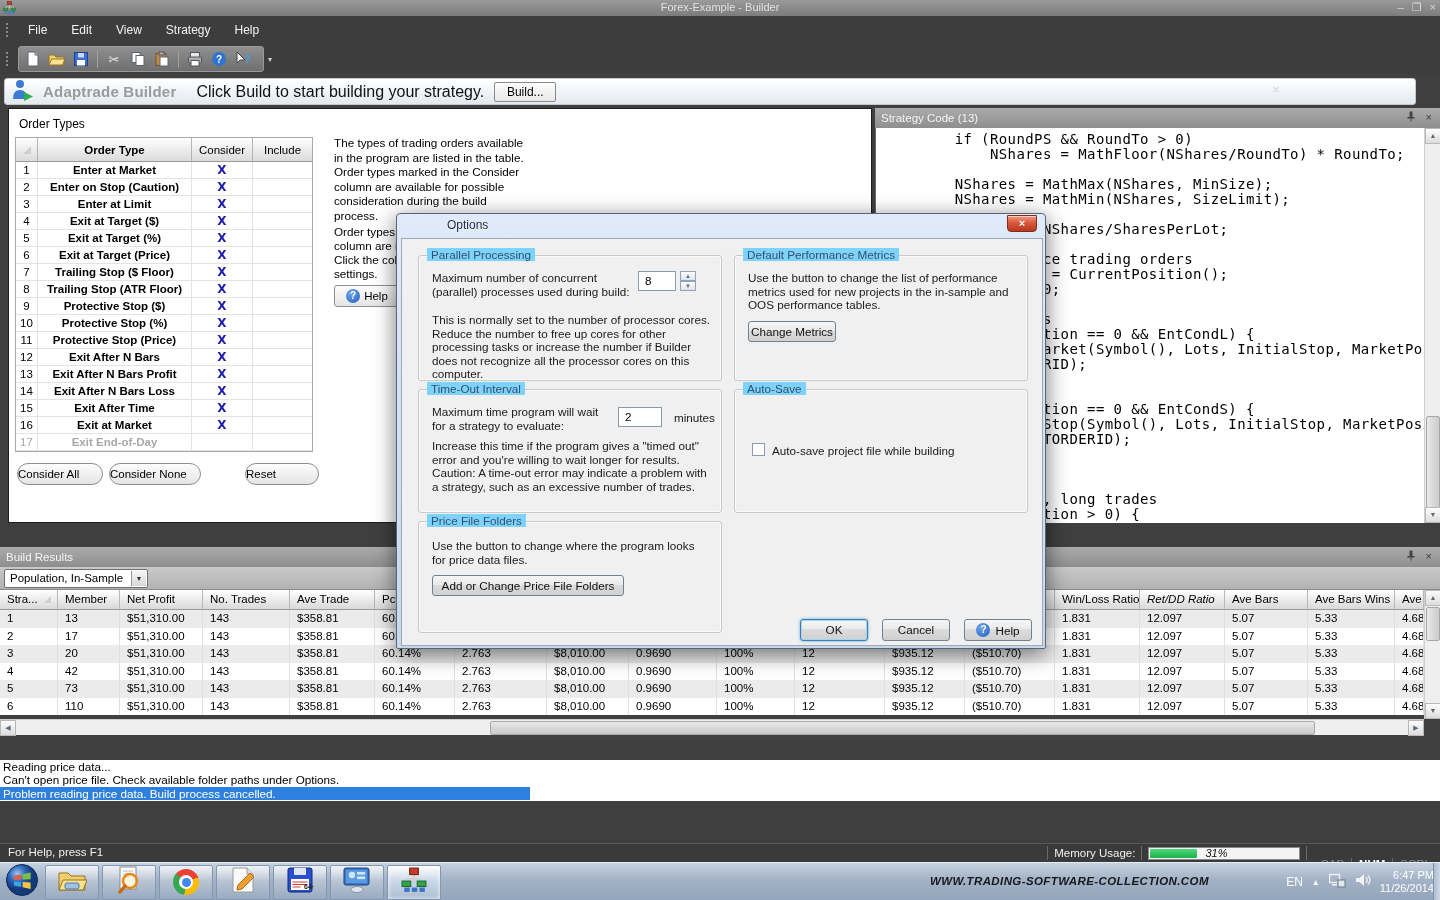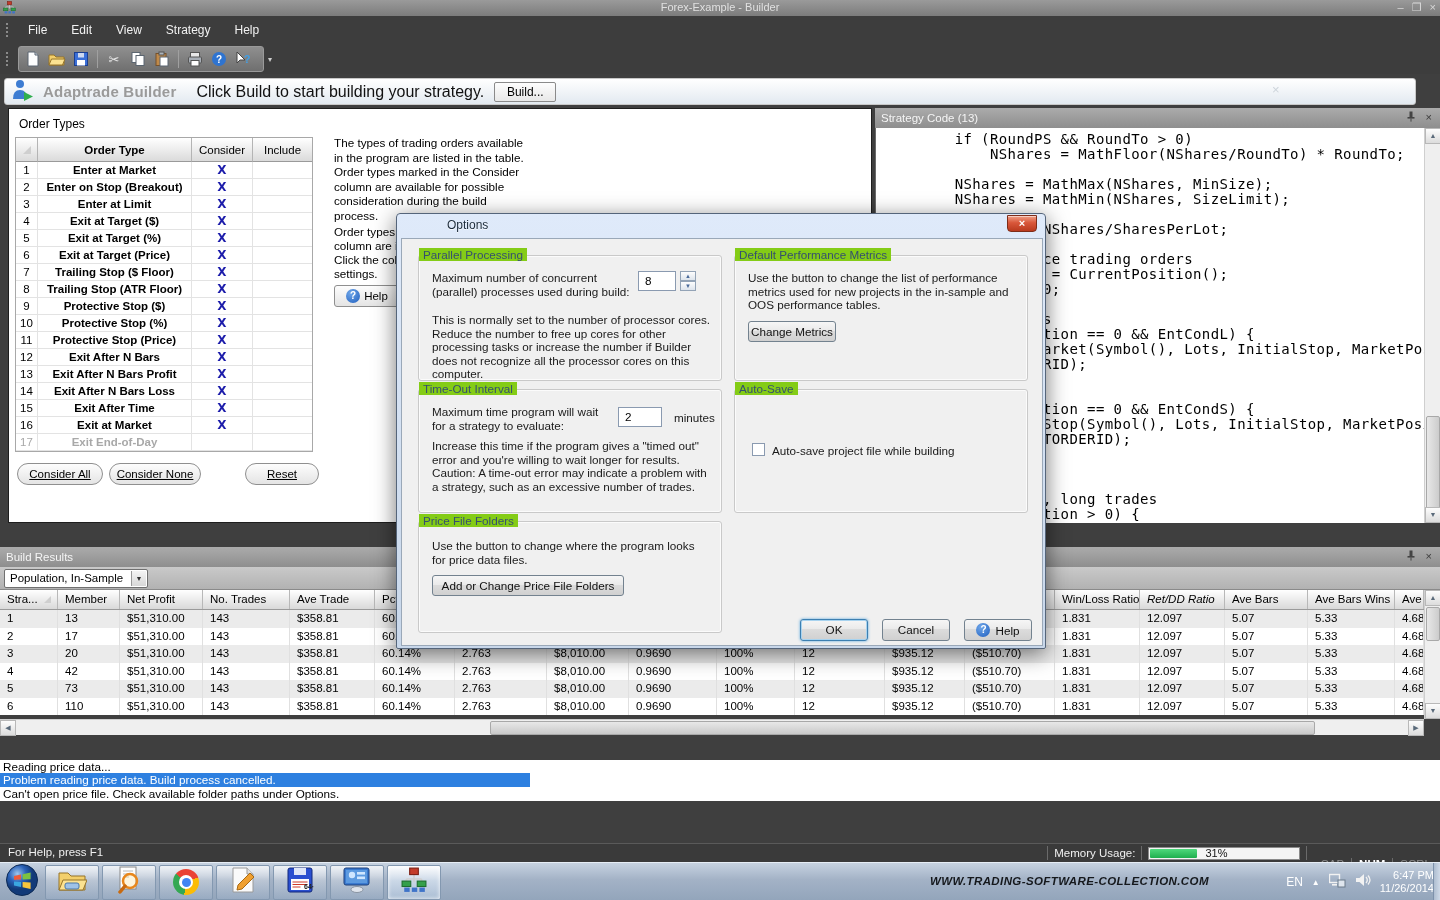--- a/index.html
+++ b/index.html
@@ -49,21 +49,21 @@
   .ot-hcell { border-right:1px solid #b4b4b4; border-bottom:1px solid #9a9a9a; display:flex;
     align-items:center; justify-content:center; color:#000; }
   .ot-row { display:flex; height:17px; }
   .ot-cell { border-right:1px solid #e3e3e3; border-bottom:1px solid #e3e3e3; display:flex;
     align-items:center; justify-content:center; overflow:hidden; white-space:nowrap; }
   .ot-c0 { width:22px; } .ot-c1 { width:154px;font-weight:bold; } .ot-c2 { width:61px; } .ot-c3 { width:59px; border-right:none; }
   .x-mark { color:#1c1caa; font-weight:bold; font-size:12px; font-family:"DejaVu Sans",sans-serif; }
   .ot-disabled { color:#a8a8a8; }
   .sort-tri { width:0; height:0; border-left:8px solid transparent; border-bottom:8px solid #cfcfcf; }
   .ot-btn { position:absolute; height:22px; background:linear-gradient(#fdfdfd,#e4e4e4);
-    border:1px solid #8f8f8f; border-radius:11px; font-size:11.5px; text-align:center; line-height:20px;text-decoration:underline; }
+    border:1px solid #8f8f8f; border-radius:11px; font-size:11.5px; text-align:left; line-height:20px; }
   #ot-desc1 { position:absolute; left:325px; top:27px; width:196px; font-size:11.7px; line-height:14.6px; color:#000; }
   #ot-desc2 { position:absolute; left:325px; top:116px; font-size:11.7px; line-height:13.9px; color:#000; white-space:pre; }
   #ot-help-btn { position:absolute; left:325px; top:176px; width:66px; height:22px;
     background:linear-gradient(#fdfdfd,#e4e4e4); border:1px solid #8f8f8f; border-radius:3px;
     font-size:11.5px; display:flex; align-items:center; justify-content:center; gap:4px; }
   .qmark { width:14px; height:14px; border-radius:50%; background:radial-gradient(circle at 35% 30%, #6fa6e8, #1f5fc0);
     color:#fff; font-size:10px; font-weight:bold; text-align:center; line-height:14px; flex:0 0 auto; }
 
   
   #code-panel { left:875px; top:108px; width:565px; height:415px; background:#fff; }
@@ -123,21 +123,21 @@
 
   
   #statusbar { left:0; top:843px; width:1440px; height:19px; background:#3a3a3a; border-top:1px solid #5a5a5a;
     color:#f0f0f0; font-size:11.5px; }
   #sb-help { position:absolute; left:8px; top:2px; }
   #sb-right { position:absolute; right:2px; top:0; height:18px; display:flex; align-items:center; }
   .sb-sep { width:1px; height:14px; background:#6a6a6a; margin:0 6px; }
   #mem-bar { position:relative; width:152px; height:13px; background:#f4f4f4; border:1px solid #8a8a8a; }
   #mem-fill { position:absolute; left:1px; top:1px; height:9px; border-radius:1px;
     background:linear-gradient(#4fd97c,#1faf4e); }
-  #mem-text { position:absolute; left:0; right:16px; top:-1px; text-align:center; color:#111; font-size:11px; }
+  #mem-text { position:absolute; left:0; right:16px; top:-1px; text-align:center; color:#111; font-size:11px;font-style:italic; }
   .kbd-ind { padding:0 7px; color:#8f8f8f;margin-top:21px; }
   .kbd-ind.on { color:#ffffff; font-weight:bold; }
 
   
   #taskbar { left:0; top:862px; width:1440px; height:38px;
     background:linear-gradient(#c6d2e0,#a3b2c6 45%,#93a5bb); border-top:1px solid #e6edf5; }
   #tb-apps { position:absolute; left:2px; top:0; height:38px; display:flex; align-items:center; gap:3px; }
   .task-btn { width:54px; height:35px; border:1px solid #8398b0; border-radius:2px;
     background:linear-gradient(rgba(255,255,255,.75),rgba(255,255,255,.25) 45%,rgba(160,180,205,.35));
     display:flex; align-items:center; justify-content:center; }
@@ -159,21 +159,21 @@
     box-shadow:0 5px 22px rgba(0,0,0,.55); }
   #dlg-title { position:absolute; left:0; top:0; right:0; height:24px; font-size:12px; color:#1c2b3a;
     padding:4px 0 0 10px; text-shadow:0 1px 0 rgba(255,255,255,.7);margin-left:40px; }
   #dlg-close { position:absolute; right:8px; top:1px; width:30px; height:17px;
     background:linear-gradient(#f0a088,#d9573a 45%,#b93a1e); border:1px solid #7e2c18; border-radius:0 0 4px 4px;
     color:#fff; font-size:11px; font-weight:bold; text-align:center; line-height:15px;
     box-shadow:inset 0 1px 0 rgba(255,255,255,.5); }
   #dlg-body { position:absolute; left:4px; top:24px; width:642px; height:408px; background:#f0f0f0;
     border:1px solid #9aa8b8; }
   .grp { position:absolute; border:1px solid #c9c9c9; border-radius:3px; box-shadow:inset 0 0 0 1px #fbfbfb; }
-  .grp-label { position:absolute; top:-8px; left:0; background:#84cc16; padding:0 4px; font-size:11.7px; color:#35506e; }
+  .grp-label { position:absolute; top:-8px; left:8px; background:#7dd3fc; padding:0 4px; font-size:11.7px; color:#35506e; }
   .dlg-text { position:absolute; font-size:11.7px; line-height:13.5px; color:#1a1a1a; }
   .dlg-input { position:absolute; background:#fff; border:1px solid #8a9ab0; font-size:11.7px; padding:2px 0 0 6px; }
   .spin { position:absolute; width:16px; height:10px; background:linear-gradient(#fdfdfd,#dde4ec);
     border:1px solid #93a3b6; color:#4a6a9a; font-size:6px; text-align:center; line-height:9px; }
   .btn7 { position:absolute; background:linear-gradient(#f6f6f6,#eaeaea 45%,#dcdcdc 46%,#d0d0d0);
     border:1px solid #73828f; border-radius:3px; font-size:11.7px; text-align:center; color:#111; }
   .btn7.focus { border-color:#3c7fb1; box-shadow:0 0 0 1px #a8d3ef inset, 0 0 3px #5aa7dd; }
   .chk { position:absolute; width:13px; height:13px; background:#fff; border:1px solid #8a9ab0; }
   .btn7-flex { display:flex; align-items:center; justify-content:center; gap:5px; }
 </style>
@@ -302,21 +302,21 @@
         <div class="ot-row">
           <div class="ot-cell ot-c0">1</div>
           <div class="ot-cell ot-c1">Enter at Market</div>
           <div class="ot-cell ot-c2">
             <span class="x-mark">X</span>
           </div>
           <div class="ot-cell ot-c3"></div>
         </div>
         <div class="ot-row">
           <div class="ot-cell ot-c0">2</div>
-          <div class="ot-cell ot-c1">Enter on Stop (Breakout)</div>
+          <div class="ot-cell ot-c1">Enter on Stop (Caution)</div>
           <div class="ot-cell ot-c2">
             <span class="x-mark">X</span>
           </div>
           <div class="ot-cell ot-c3"></div>
         </div>
         <div class="ot-row">
           <div class="ot-cell ot-c0">3</div>
           <div class="ot-cell ot-c1">Enter at Limit</div>
           <div class="ot-cell ot-c2">
             <span class="x-mark">X</span>
@@ -715,22 +715,22 @@
       <span><svg width="10" height="11" viewBox="0 0 10 11">
             <rect x="3.5" y="0.5" width="3" height="5.5" fill="#444"></rect>
             <rect x="1.5" y="6" width="7" height="1.6" fill="#444"></rect>
             <rect x="4.5" y="7.6" width="1" height="3" fill="#444"></rect>
           </svg></span>
       <span>×</span>
     </span>
   </div>
   <div id="out-body" class="abs">
       <div class="out-line">Reading price data...</div>
+      <div class="out-line">Can't open price file. Check available folder paths under Options.</div>
       <div class="out-line hl">Problem reading price data. Build process cancelled.</div>
-      <div class="out-line">Can't open price file. Check available folder paths under Options.</div>
     </div>
 
   <div id="statusbar" class="abs">
     <span id="sb-help">For Help, press F1</span>
     <div id="sb-right">
       <div class="sb-sep"></div>
       <span>Memory Usage:</span>
       <div class="sb-sep"></div>
       <div id="mem-bar">
         <div id="mem-fill" style="width: 47px;"></div>

